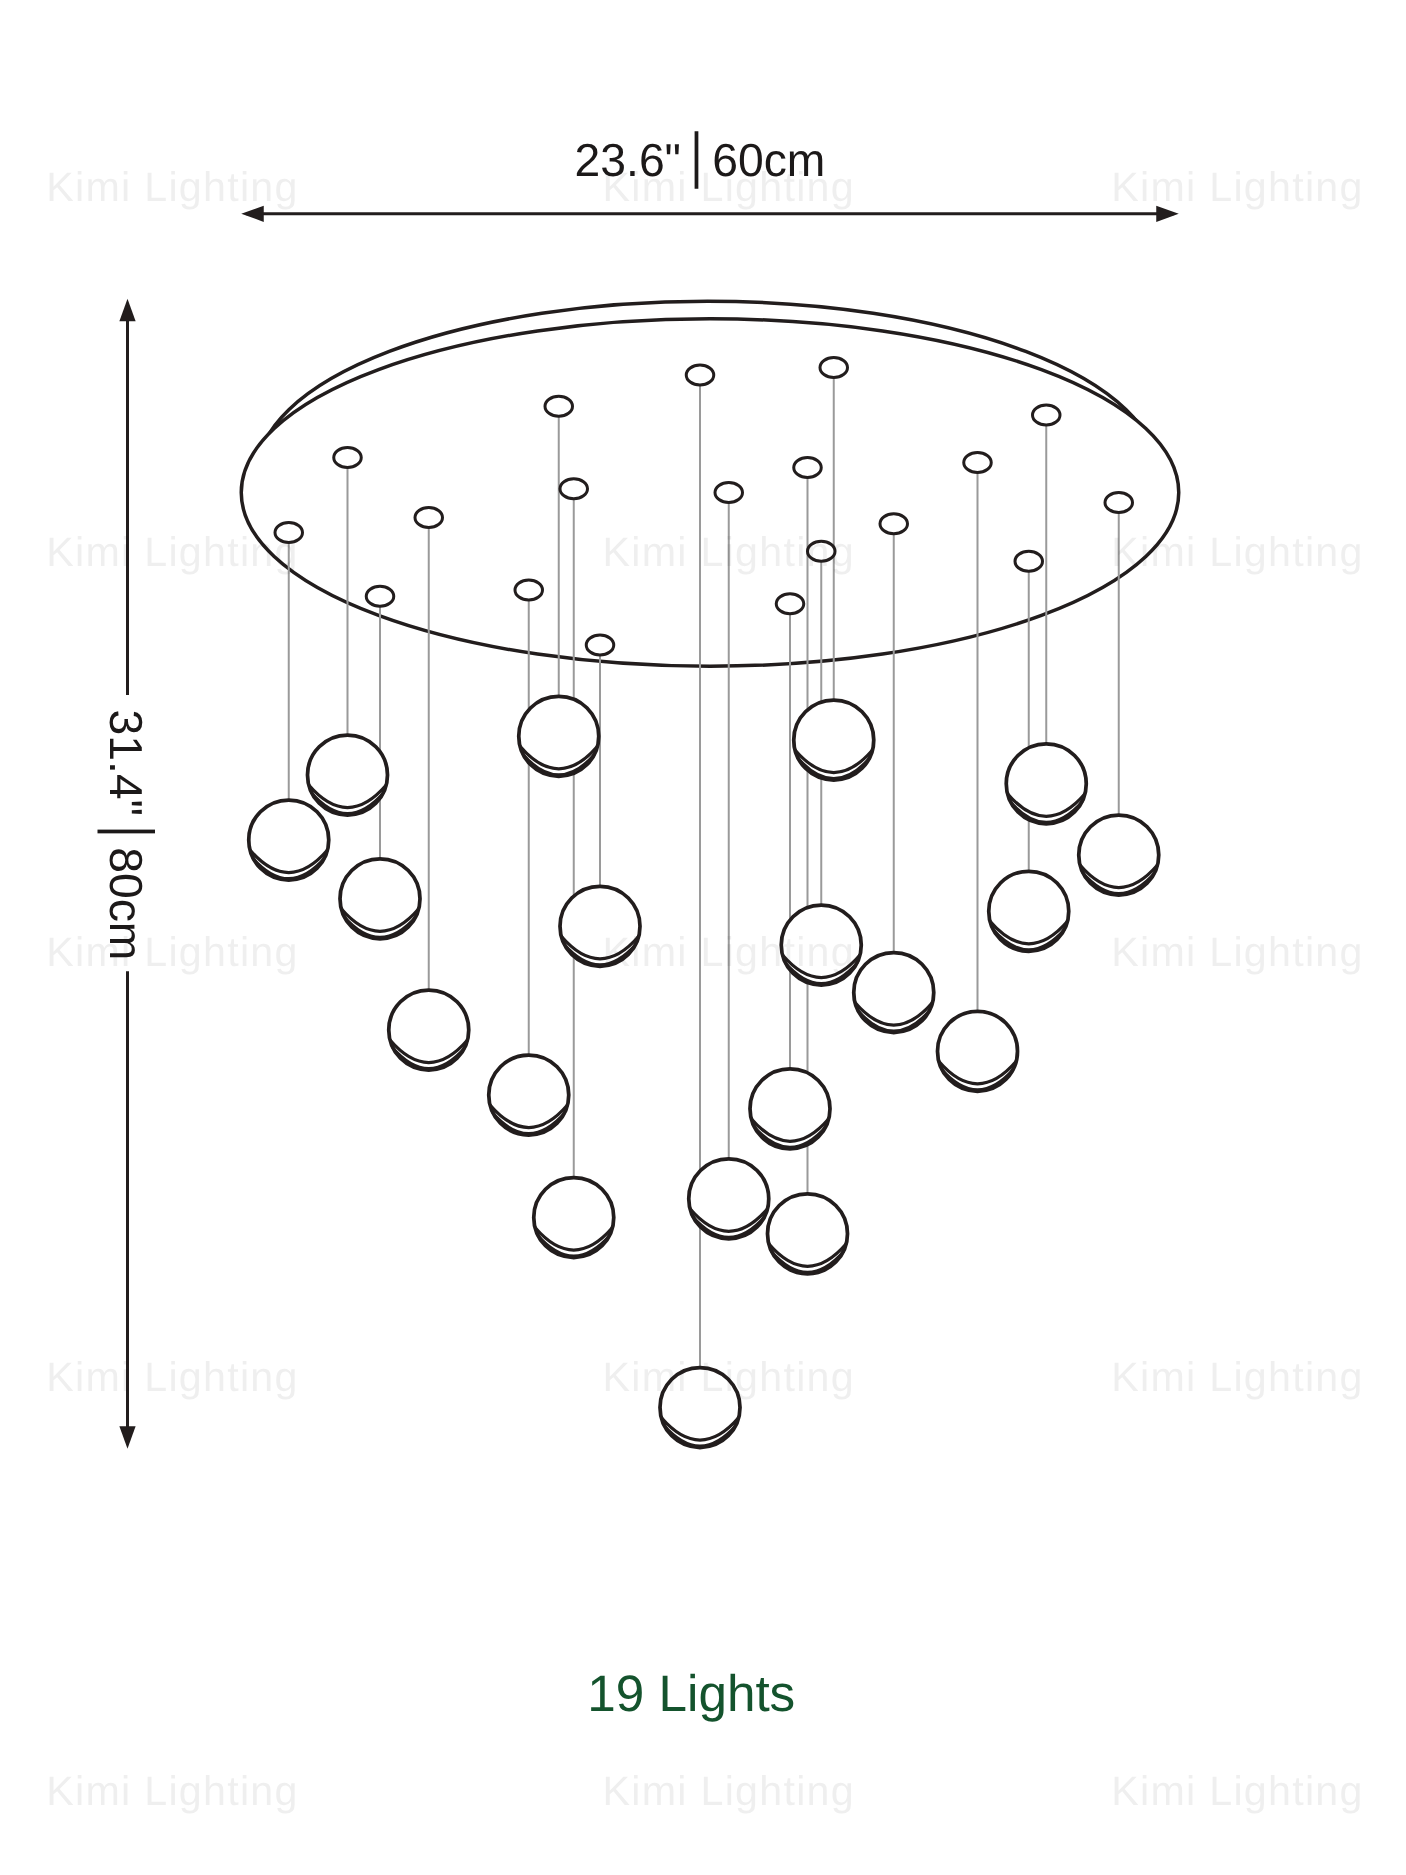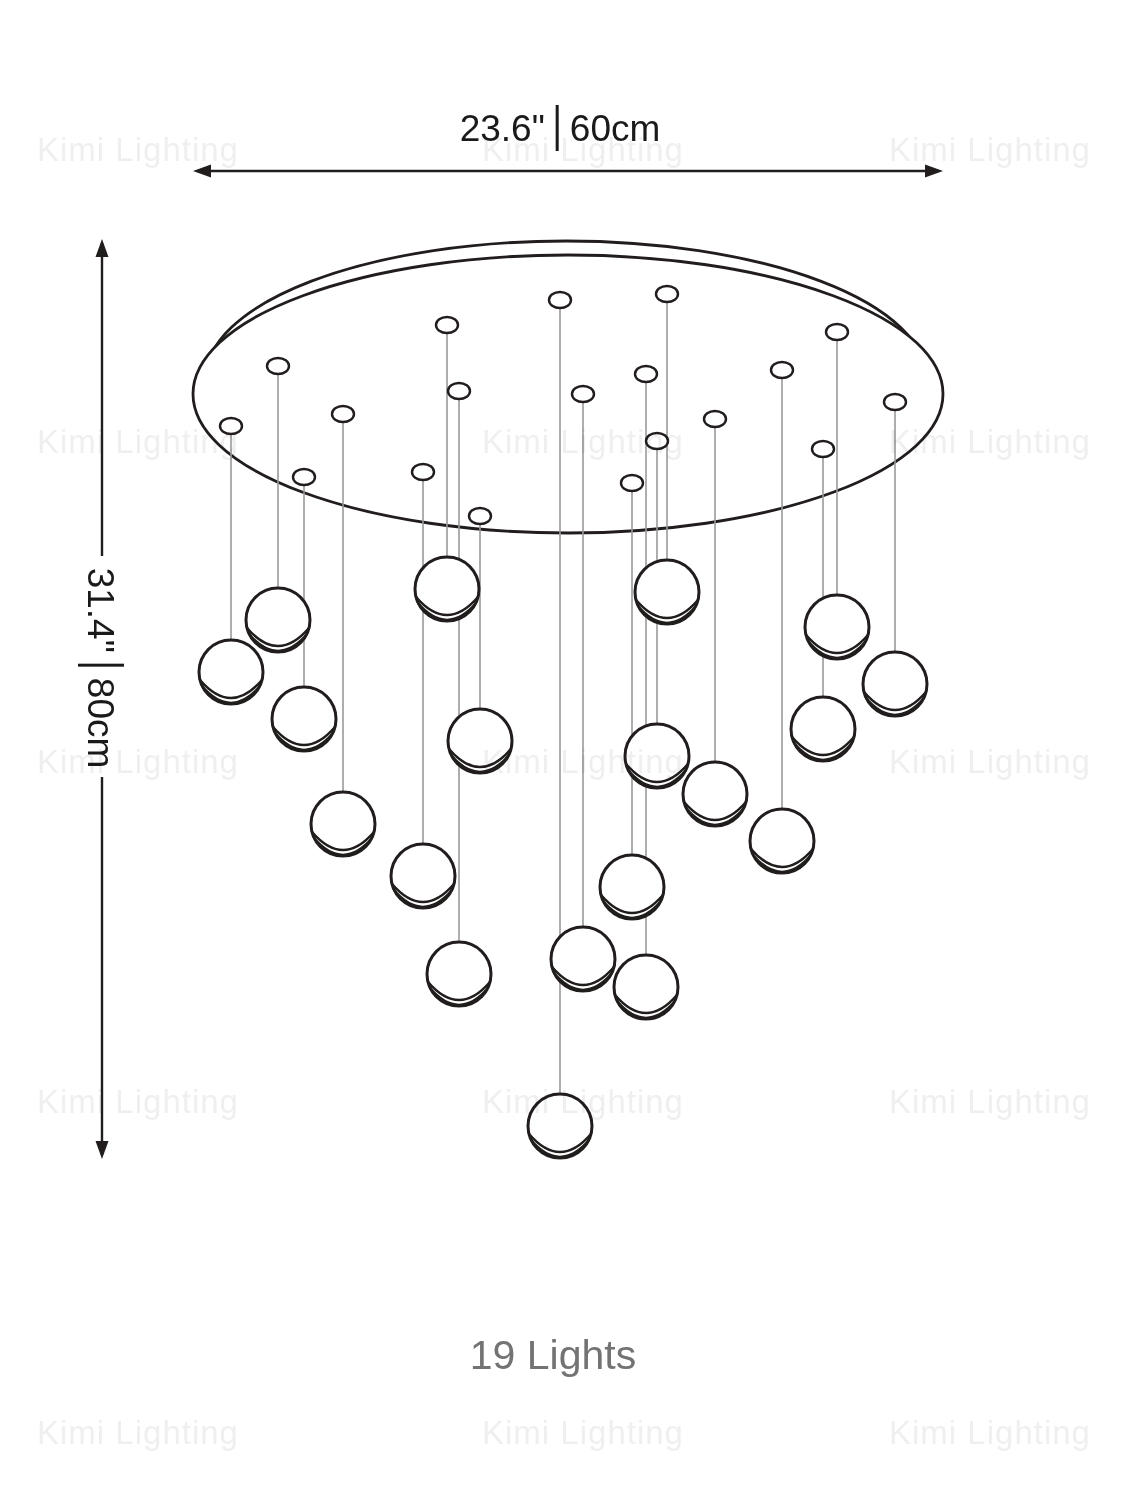--- a/index.html
+++ b/index.html
@@ -28,21 +28,21 @@
     width: 3px;
     height: 46px;
     background: #1c1919;
   }
   .dim-top  { transform: translate(-50%, -50%); }
   .dim-left { transform: translate(-50%, -50%) rotate(90deg); }
   .caption {
     position: absolute;
     transform: translate(-50%, -50%);
     font-size: 41px;
-    color: #737373;
+    color: #14532d;
     white-space: nowrap;
   }
   .wm-layer { position: absolute; left: 0; top: 0; width: 100%; height: 100%; pointer-events: none; }
   .wm {
     position: absolute;
     transform: translate(-50%, -50%);
     font-size: 33px;
     letter-spacing: 1px;
     white-space: nowrap;
   }

